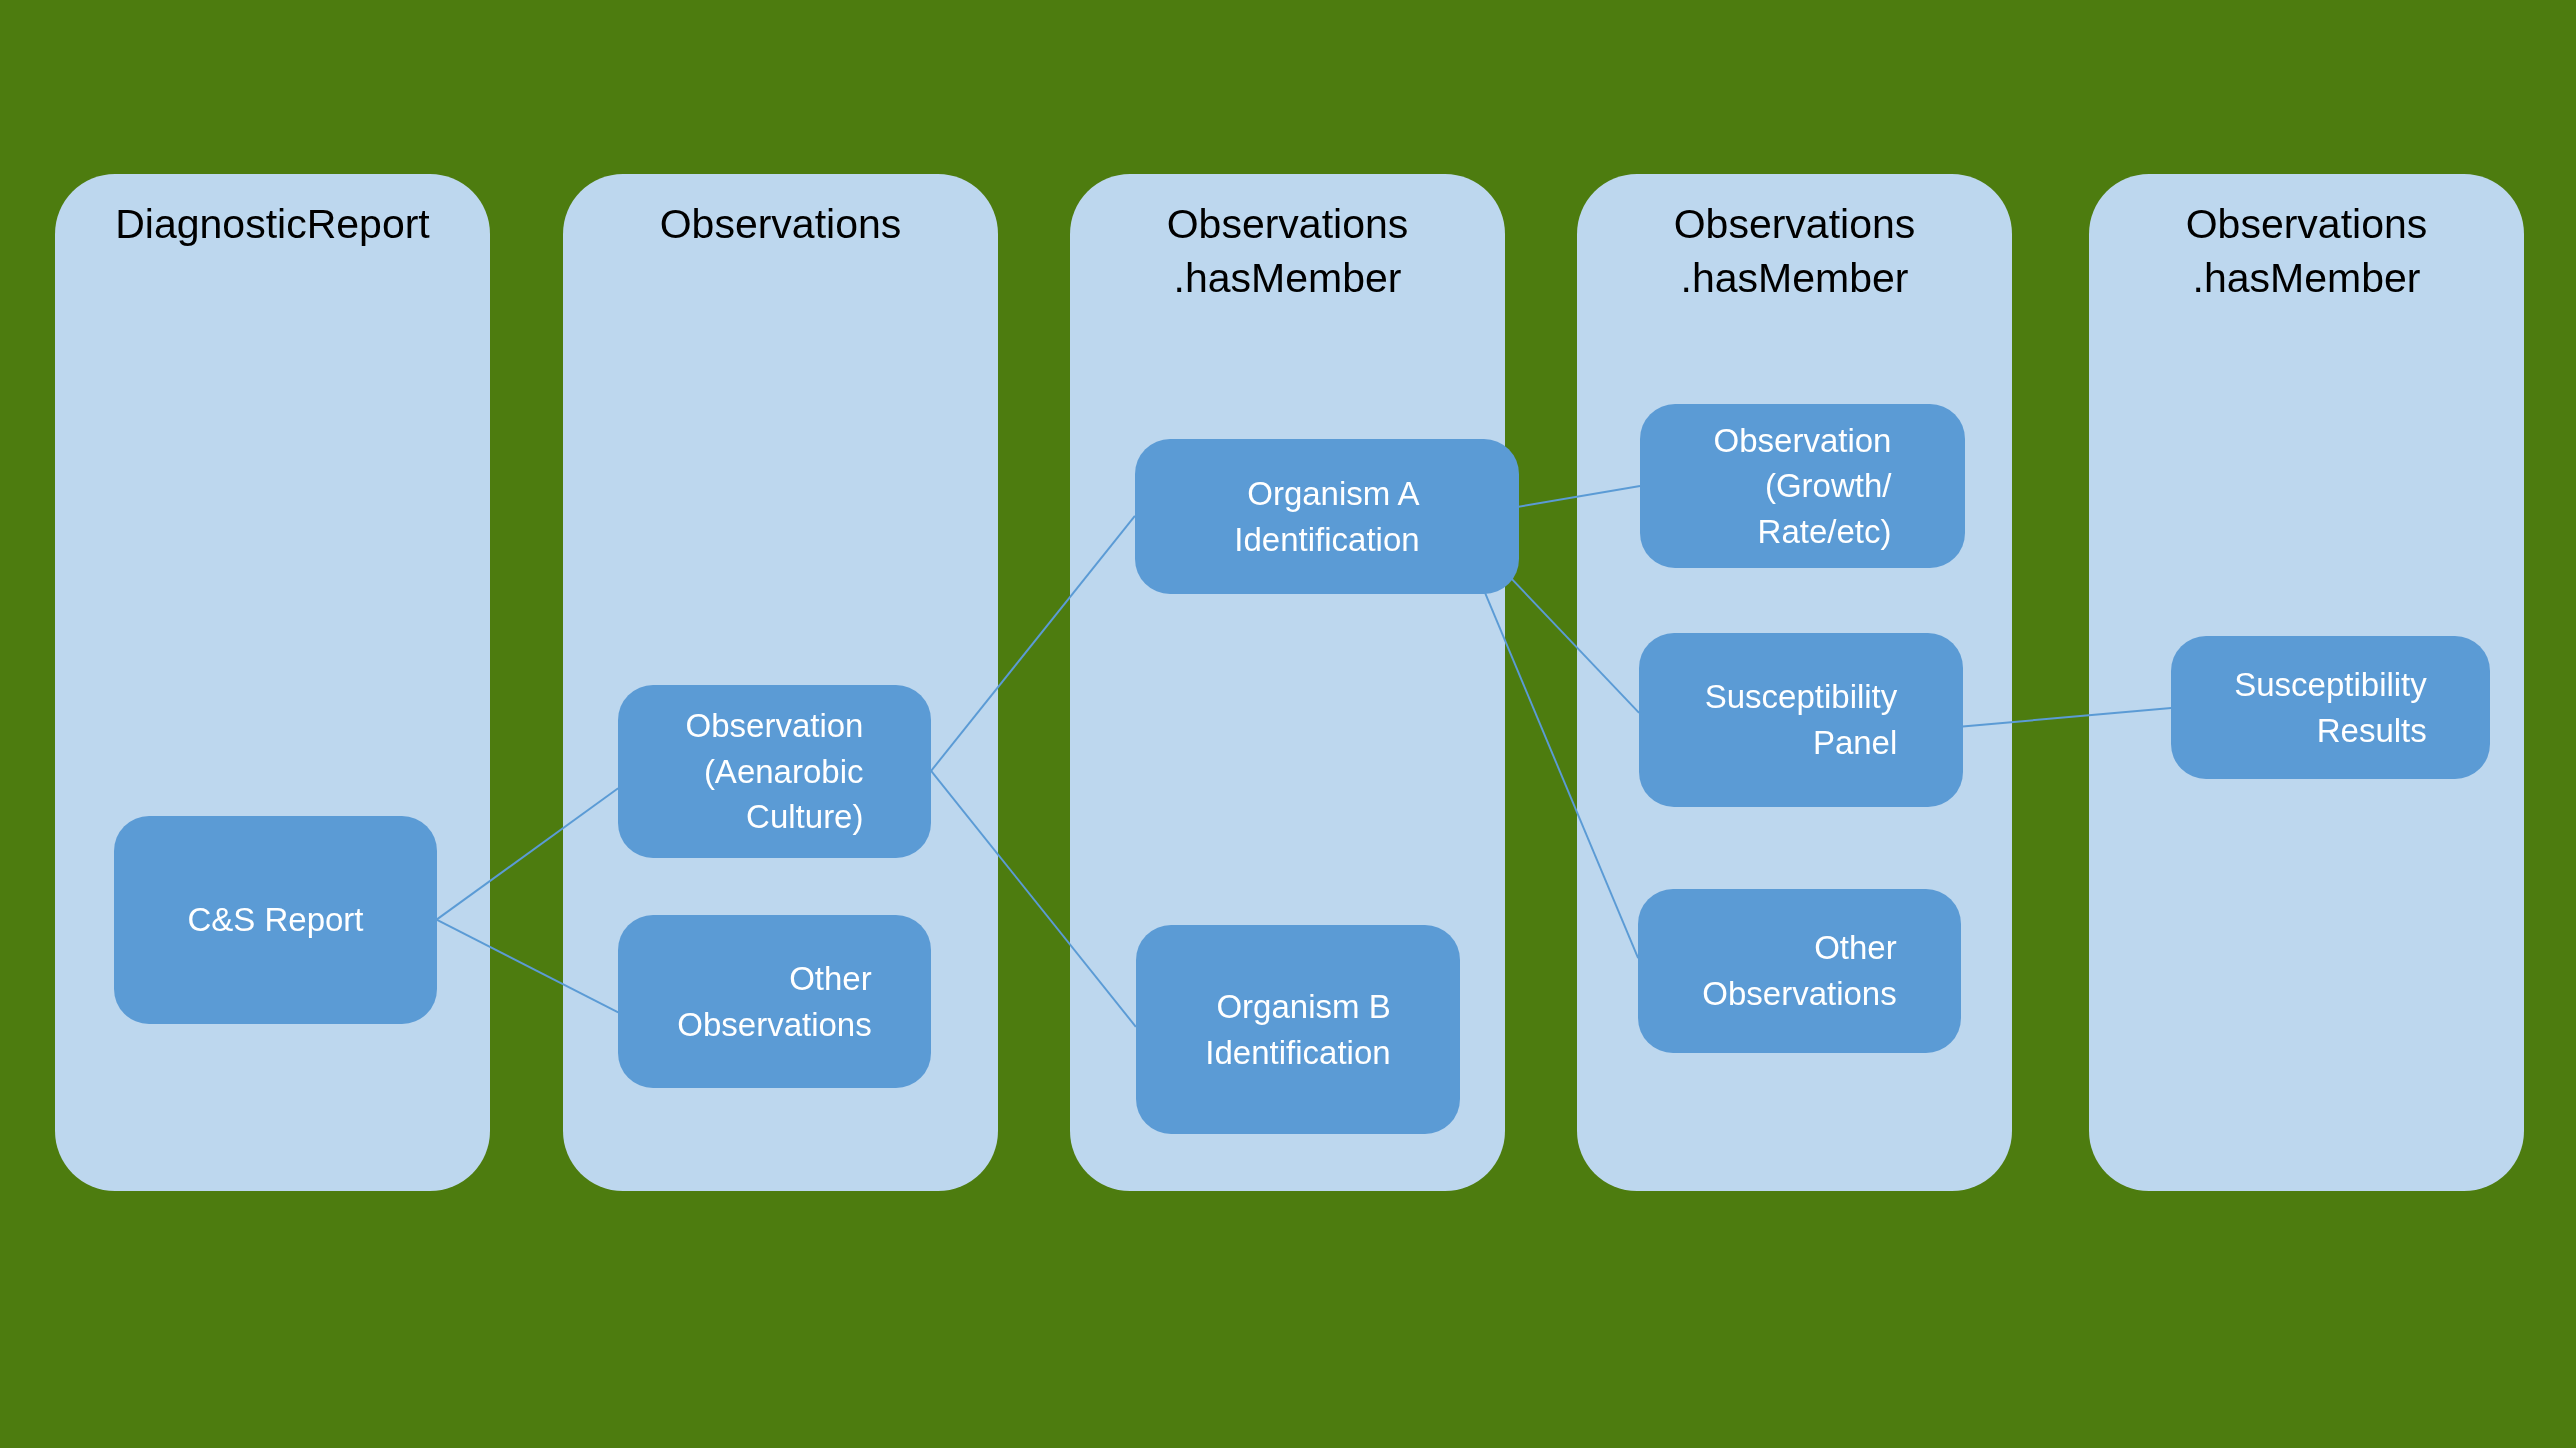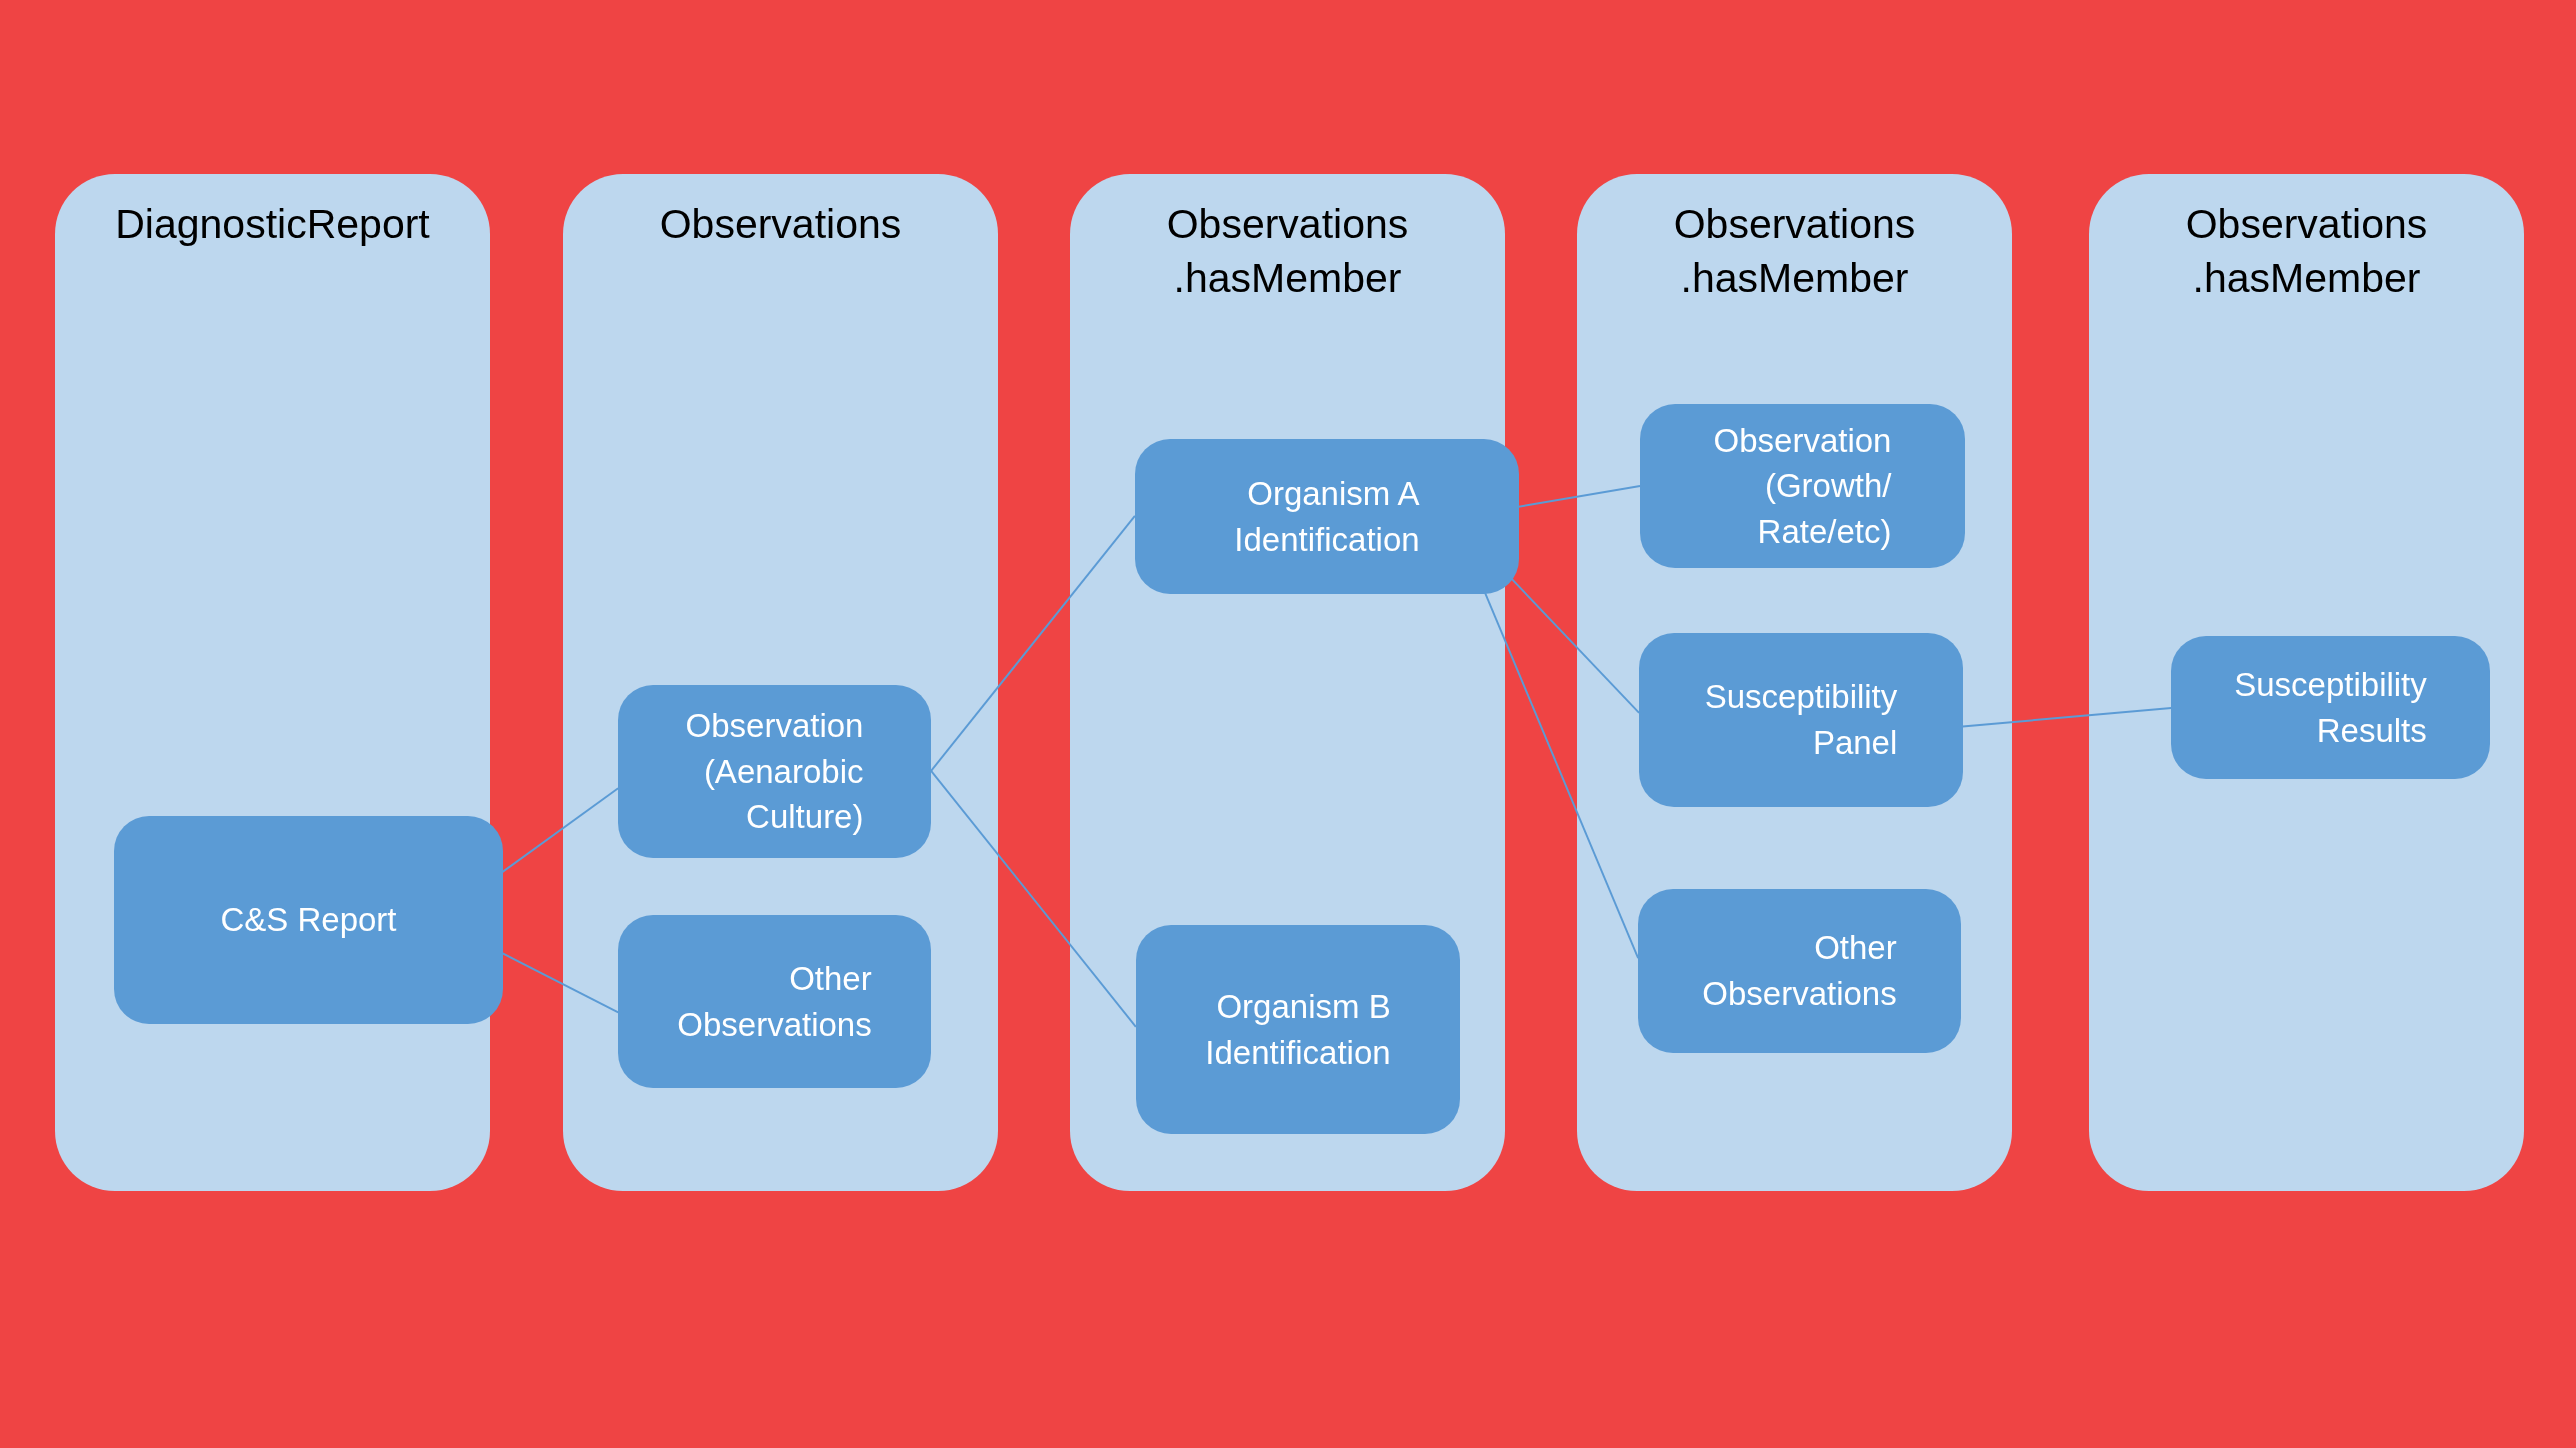--- a/index.html
+++ b/index.html
@@ -5,21 +5,21 @@
   html, body {
     margin: 0;
     padding: 0;
     background: #FFFFFF;
     font-family: "Liberation Sans", sans-serif;
   }
   #canvas {
     position: relative;
     width: 2576px;
     height: 1449px;
-    background: #ef4444;
+    background: #4d7c0f;
     overflow: hidden;
   }
   .column {
     position: absolute;
     top: 174px;
     width: 435px;
     height: 1017px;
     background: #BDD7EE;
     border-radius: 60px;
     z-index: 1;
@@ -56,21 +56,21 @@
     white-space: pre-line;
     z-index: 3;
   }
   
   #col-1 { left: 55px;   }
   #col-2 { left: 563px;  }
   #col-3 { left: 1070px; }
   #col-4 { left: 1577px; }
   #col-5 { left: 2089px; }
   
-  #box-cs-report      { left: 114px;  top: 816px; width: 389px; height: 208px; }
+  #box-cs-report      { left: 114px;  top: 816px; width: 323px; height: 208px; }
   #box-obs-aenarobic  { left: 618px;  top: 685px; width: 313px; height: 173px; }
   #box-other-obs-a    { left: 618px;  top: 915px; width: 313px; height: 173px; }
   #box-organism-a     { left: 1135px; top: 439px; width: 384px; height: 155px; }
   #box-organism-b     { left: 1136px; top: 925px; width: 324px; height: 209px; }
   #box-obs-growth     { left: 1640px; top: 404px; width: 325px; height: 164px; }
   #box-susc-panel     { left: 1639px; top: 633px; width: 324px; height: 174px; }
   #box-other-obs-b    { left: 1638px; top: 889px; width: 323px; height: 164px; }
   #box-susc-results   { left: 2171px; top: 636px; width: 319px; height: 143px; }
 </style>
 </head>

